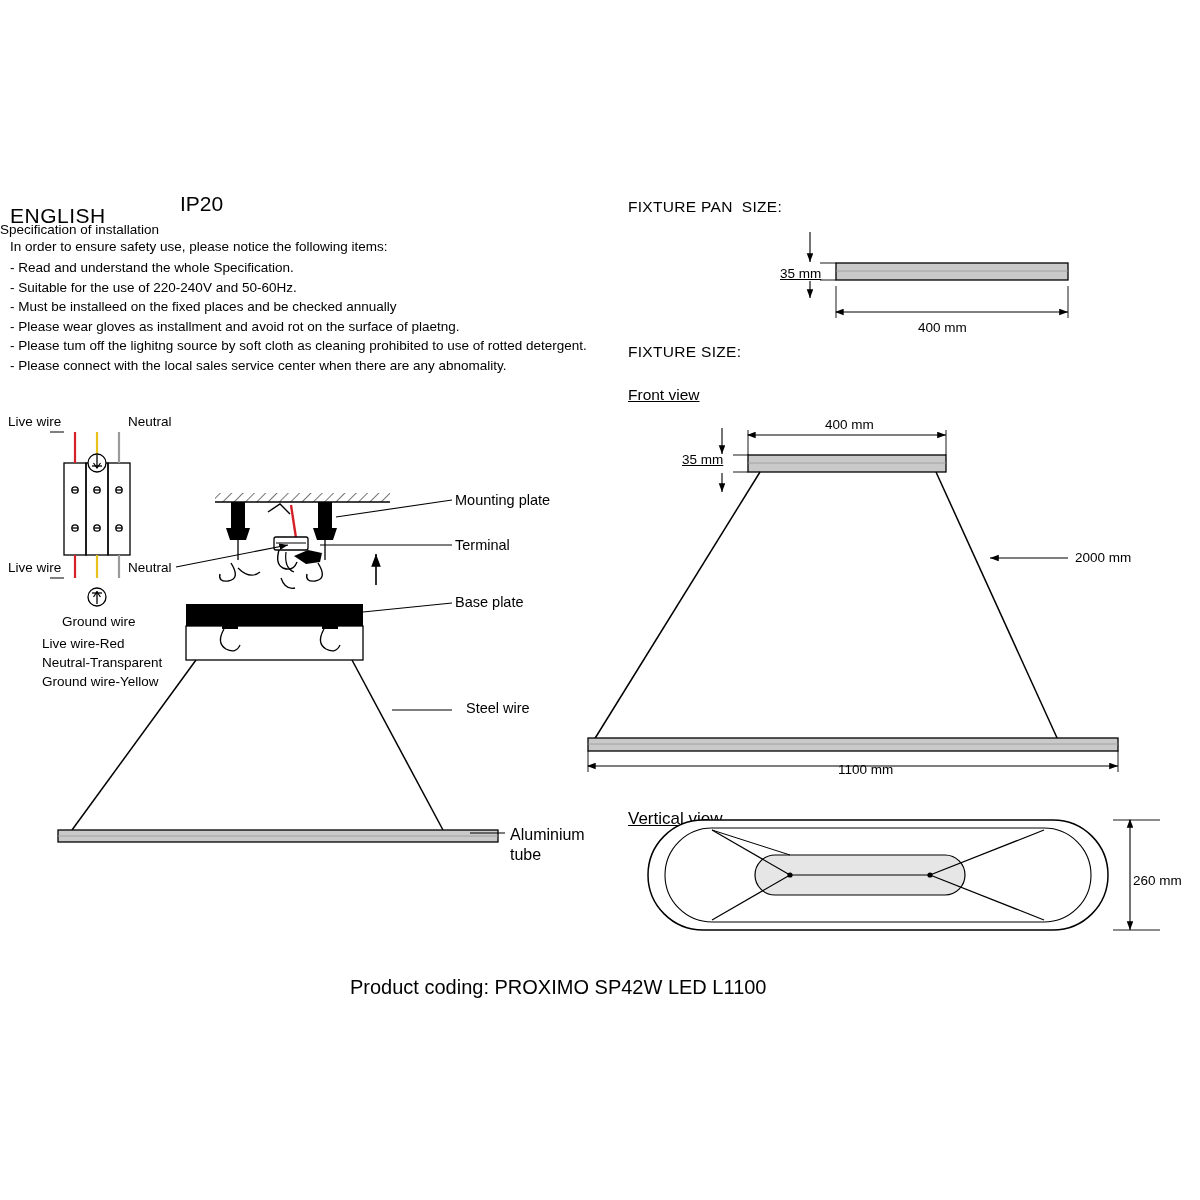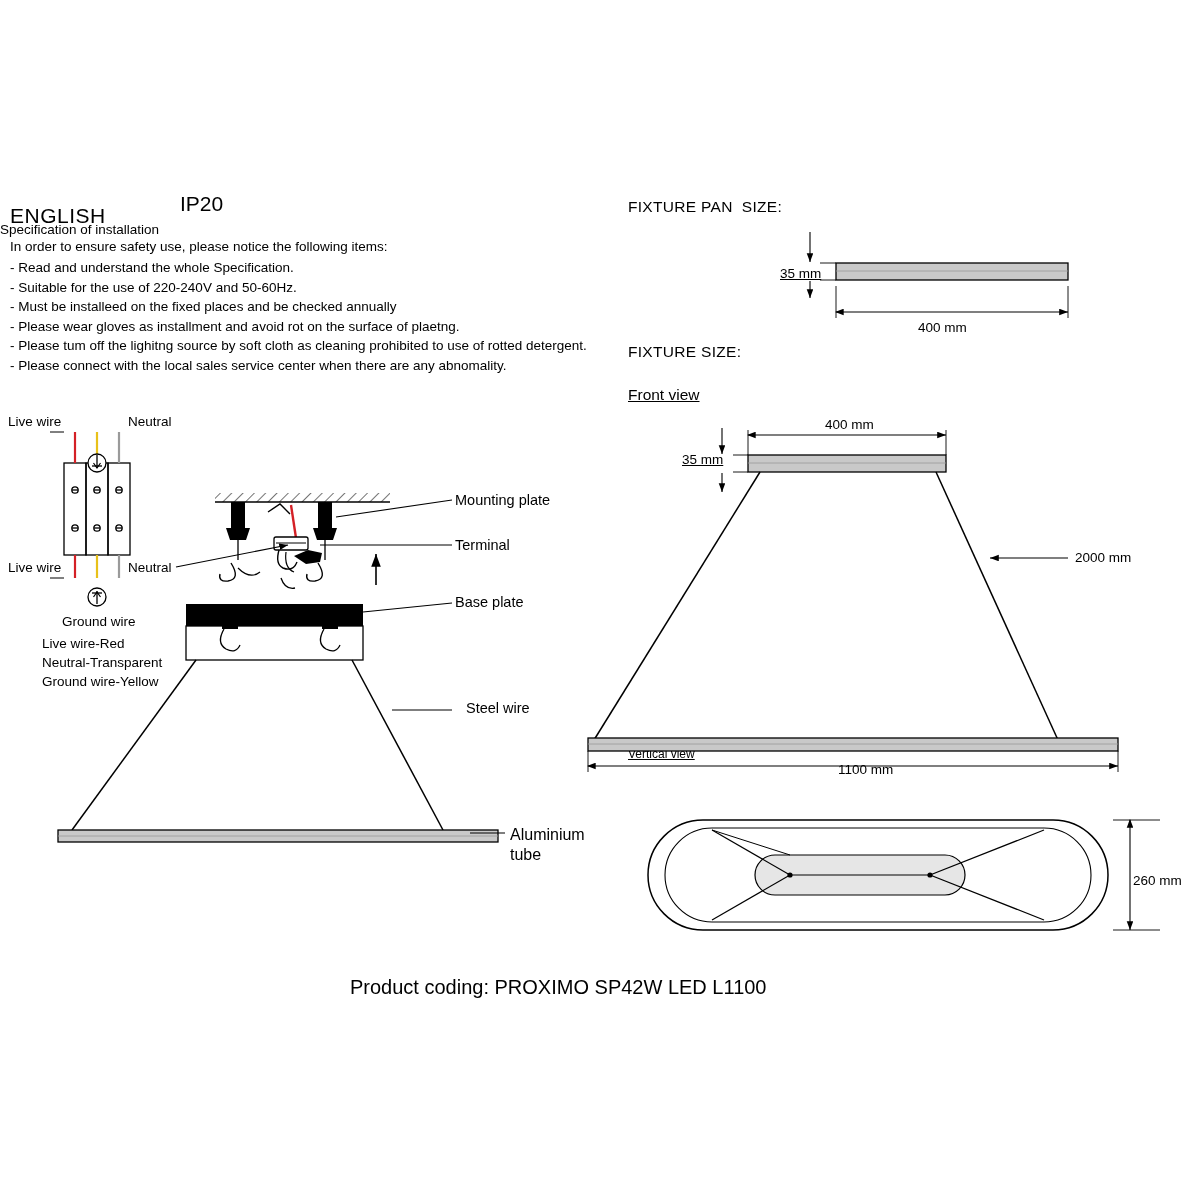--- a/index.html
+++ b/index.html
@@ -76,22 +76,22 @@
     left: 628px; top: 343px;
     font-size: 15.5px;
     letter-spacing: 0.3px;
   }
   #front-view-title {
     left: 628px; top: 386px;
     font-size: 15.5px;
     text-decoration: underline;
   }
   #vertical-view-title {
-    left: 628px; top: 747px;
-    font-size: 12px;
+    left: 628px; top: 809px;
+    font-size: 17px;
     text-decoration: underline;
   }
 
   
   .dim { font-size: 13.5px; }
   #dim-pan-h { left: 780px; top: 266px; text-decoration: underline; }
   #dim-pan-w { left: 918px; top: 320px; }
   #dim-front-w { left: 825px; top: 417px; }
   #dim-front-h { left: 682px; top: 452px; text-decoration: underline; }
   #dim-drop { left: 1075px; top: 550px; }

